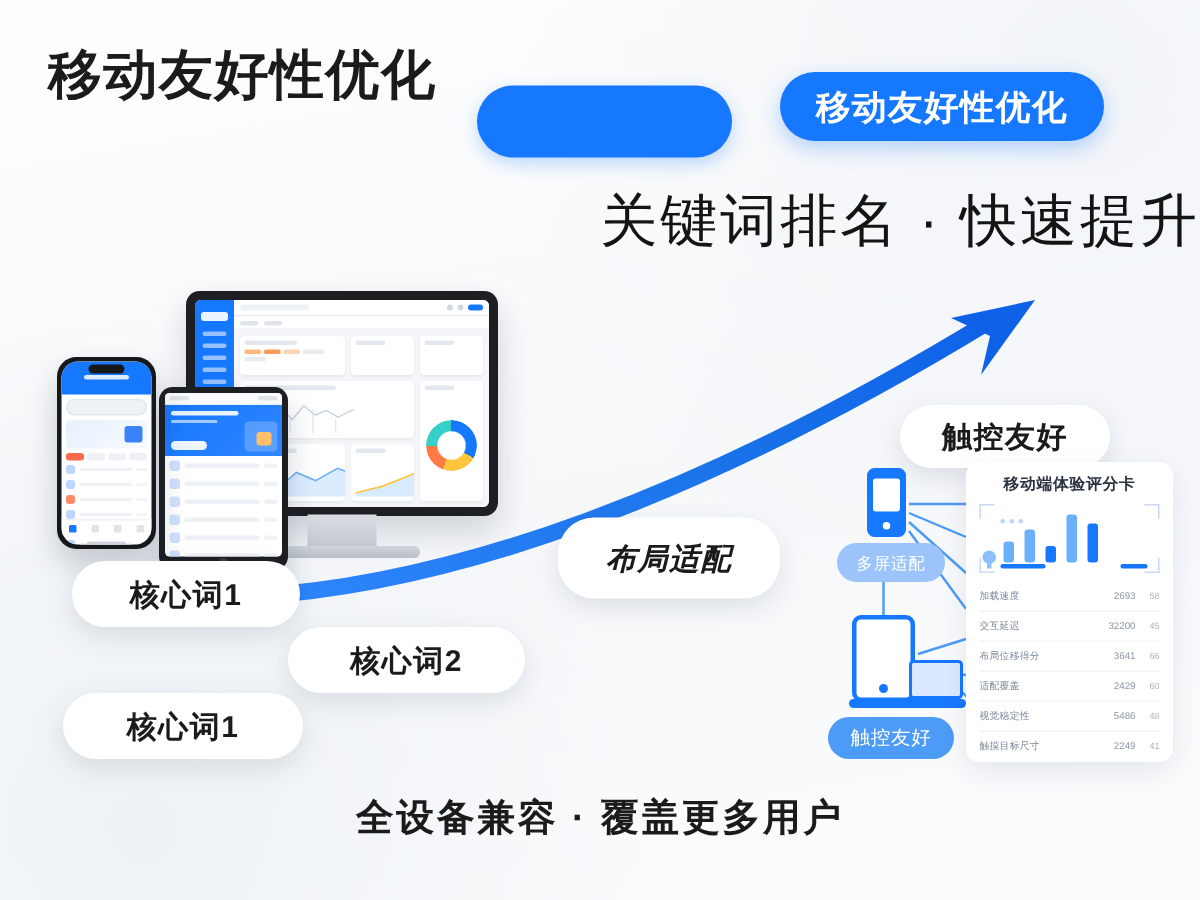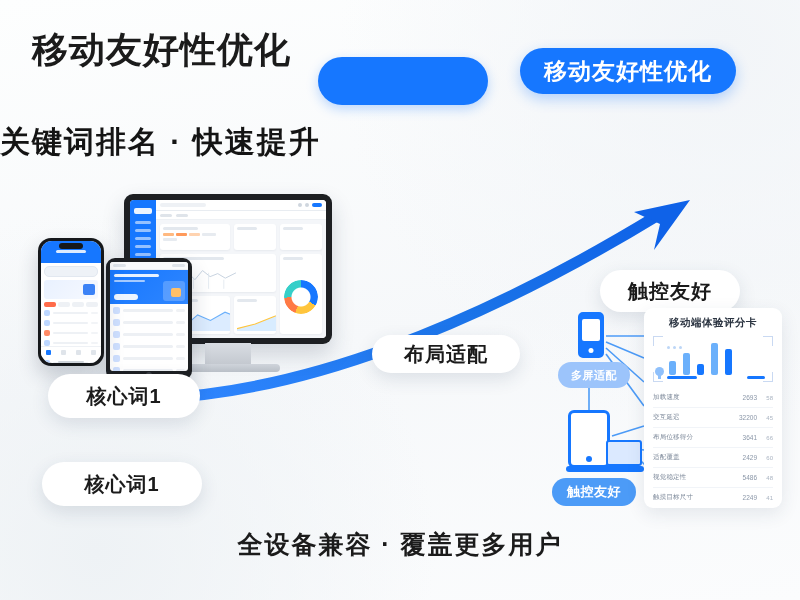--- a/index.html
+++ b/index.html
@@ -43,22 +43,22 @@
   .pill-blue-hdr{
     position:absolute;left:520px;top:48px;
     height:46px;border-radius:23px;background:#1677ff;
     display:flex;align-items:center;justify-content:center;
     padding:0 24px;
     font-size:23px;font-weight:bold;color:#fff;letter-spacing:1px;
     box-shadow:0 5px 14px rgba(22,119,255,.30);
     white-space:nowrap;
   }
   .hdr-sub{
-    position:absolute;left:0;right:0;top:122px;text-align:left;
-    font-size:30px;font-weight:bold;color:#141414;letter-spacing:2px;
+    position:absolute;left:0;right:0;top:122px;text-align:right;
+    font-size:38px;font-weight:normal;color:#141414;letter-spacing:2px;
   }
 
   
   .arrow-svg{position:absolute;left:0;top:0;width:800px;height:600px;pointer-events:none;}
 
   
   .devices{position:absolute;left:28px;top:190px;width:320px;height:210px;}
 
   .monitor{position:absolute;left:96px;top:4px;width:208px;height:150px;}
   .monitor .bezel{
@@ -150,37 +150,37 @@
   
   .wpill{
     position:absolute;border-radius:24px;background:#ffffff;
     display:flex;align-items:center;justify-content:center;
     font-size:20px;font-weight:bold;color:#1b1b1b;letter-spacing:1px;
     box-shadow:0 6px 18px rgba(40,60,90,.13);white-space:nowrap;
   }
   #pill-kw1{left:48px;top:374px;width:152px;height:44px;}
   #pill-kw2{left:192px;top:418px;width:158px;height:44px;}
   #pill-kw3{left:42px;top:462px;width:160px;height:44px;}
-  #pill-layout{left:372px;top:335px;width:148px;height:38px;}
+  #pill-layout{left:372px;top:345px;width:148px;height:54px;font-style:italic;}
   #pill-touch{left:600px;top:270px;width:140px;height:42px;}
 
   
   .diagram{position:absolute;left:548px;top:300px;width:244px;height:220px;}
   .diagram .lines{position:absolute;inset:0;}
   .dev-ico{position:absolute;border:2.4px solid #1677ff;border-radius:5px;background:#ffffff;box-sizing:border-box;}
   #ico-phone-top{left:30px;top:12px;width:26px;height:46px;background:#1677ff;}
   #ico-phone-top .scr{position:absolute;left:2px;top:5px;right:2px;height:22px;background:#ffffff;border-radius:2px;}
   #ico-phone-top .hm{position:absolute;left:50%;bottom:3px;transform:translateX(-50%);width:5px;height:5px;border-radius:50%;background:#ffffff;}
   #ico-tab{left:20px;top:110px;width:42px;height:58px;border-width:3px;border-radius:6px;}
   #ico-tab .hm{position:absolute;left:50%;bottom:3px;transform:translateX(-50%);width:6px;height:6px;border-radius:50%;background:#1677ff;}
   #ico-laptop{left:58px;top:140px;width:36px;height:26px;border-width:2.4px;border-radius:3px;background:#dbe9ff;}
   .laptop-base{position:absolute;left:18px;top:166px;width:78px;height:6px;border-radius:3px;background:#1677ff;}
   .tag-pill{
     position:absolute;border-radius:14px;display:flex;align-items:center;justify-content:center;
-    font-size:11px;font-weight:bold;color:#ffffff;letter-spacing:.5px;white-space:nowrap;
+    font-size:11px;font-weight:normal;color:#ffffff;letter-spacing:.5px;white-space:nowrap;
   }
   #tag-multi{left:10px;top:62px;width:72px;height:26px;background:#9cc4fb;}
   #tag-touch{left:4px;top:178px;width:84px;height:28px;background:#4c9bf7;font-size:13px;}
 
   .scorecard{
     position:absolute;left:96px;top:8px;width:138px;height:200px;
     background:#ffffff;border-radius:9px;box-shadow:0 6px 18px rgba(40,60,90,.10);
     padding:8px 9px;box-sizing:border-box;
   }
   .scorecard .sc-title{
@@ -427,20 +427,21 @@
           <i></i>
           <i></i>
         </div>
       </div>
       <div class="notch"></div>
       <div class="hl"></div>
     </div>
   </div>
 
   <div class="wpill" id="pill-kw1">核心词1</div>
+  <div class="wpill" id="pill-kw2">核心词2</div>
   <div class="wpill" id="pill-kw3">核心词1</div>
   <div class="wpill" id="pill-layout">布局适配</div>
   <div class="wpill" id="pill-touch">触控友好</div>
 
   <div class="diagram">
     <svg class="lines" viewBox="0 0 244 220">
       <g stroke="#4c9bf7" stroke-width="1.6" fill="none">
         <line x1="58" y1="36" x2="96" y2="36"></line>
         <line x1="58" y1="42" x2="96" y2="58"></line>
         <line x1="58" y1="48" x2="96" y2="82"></line>

